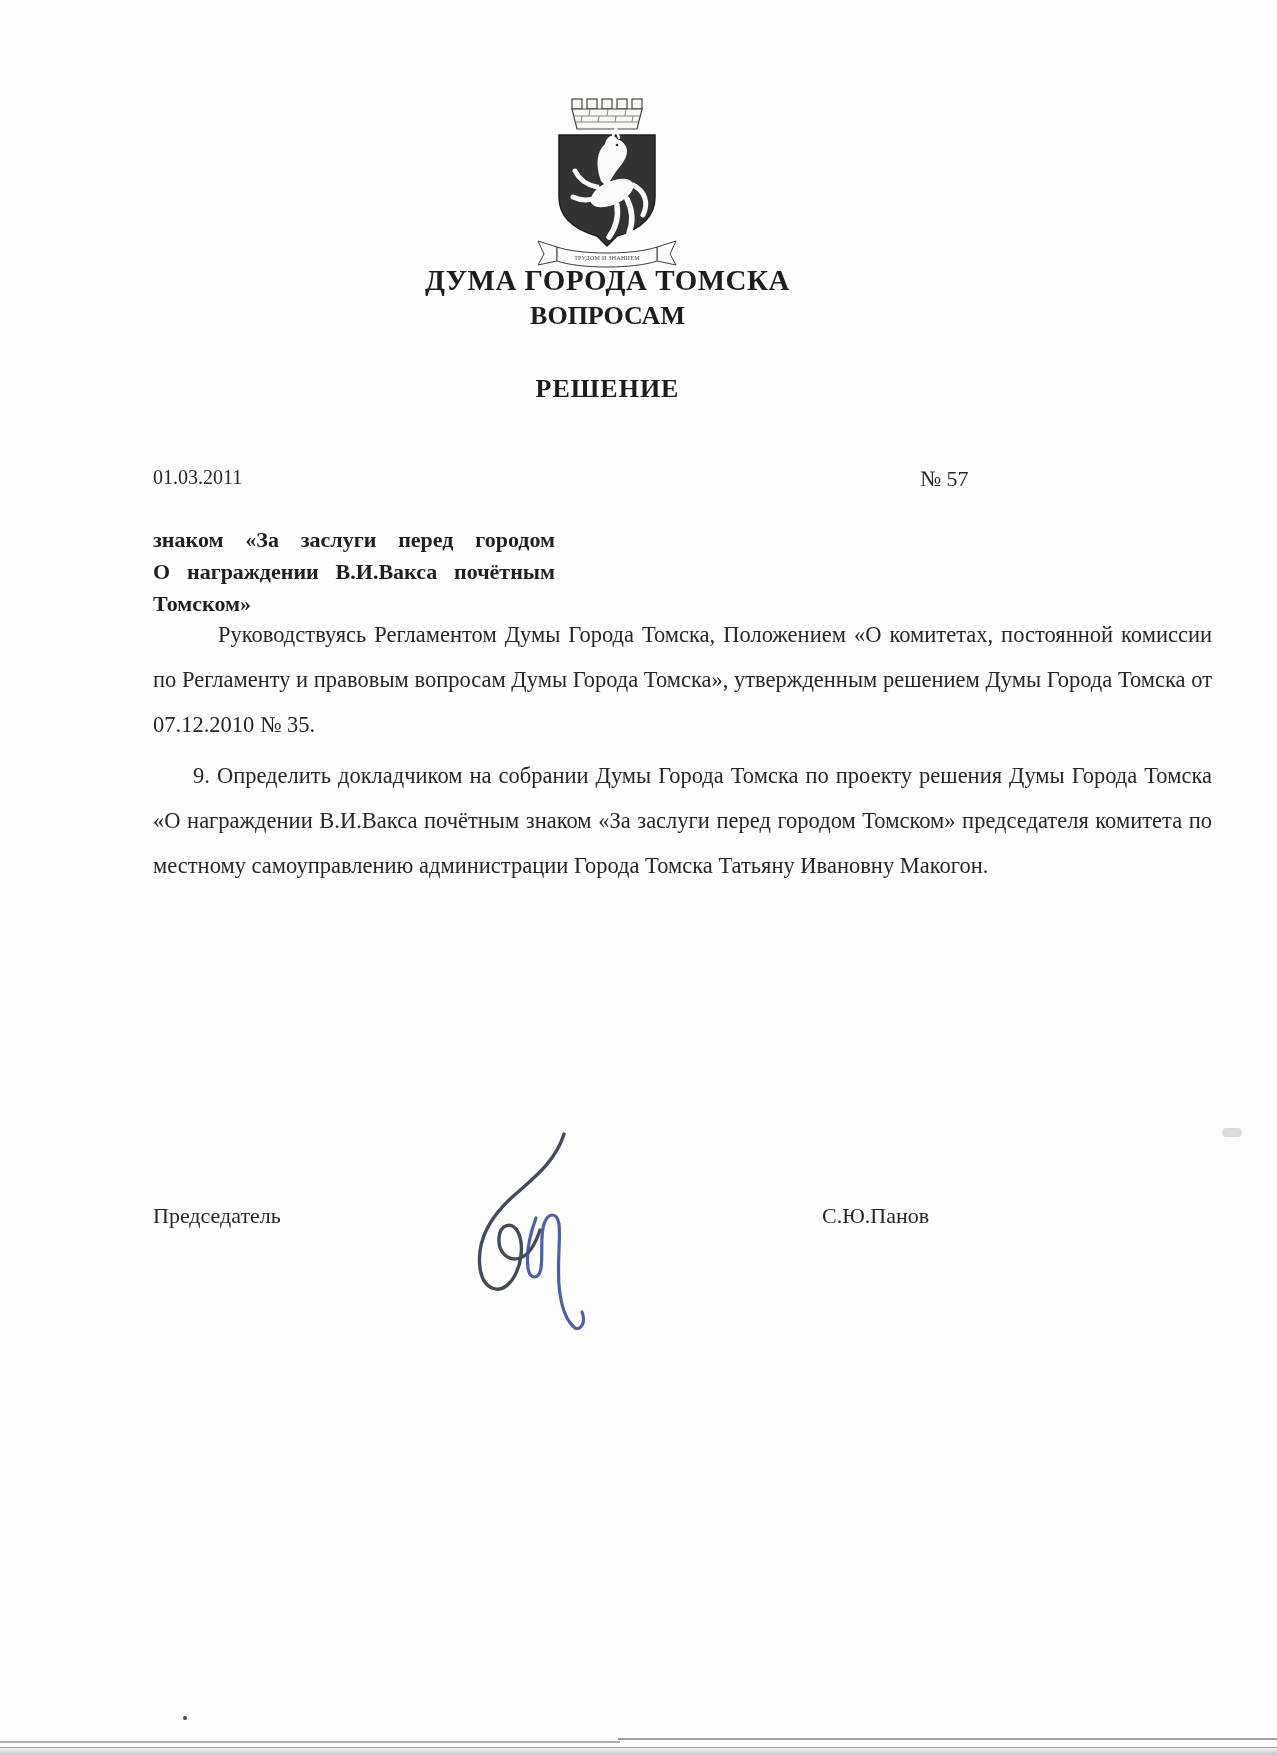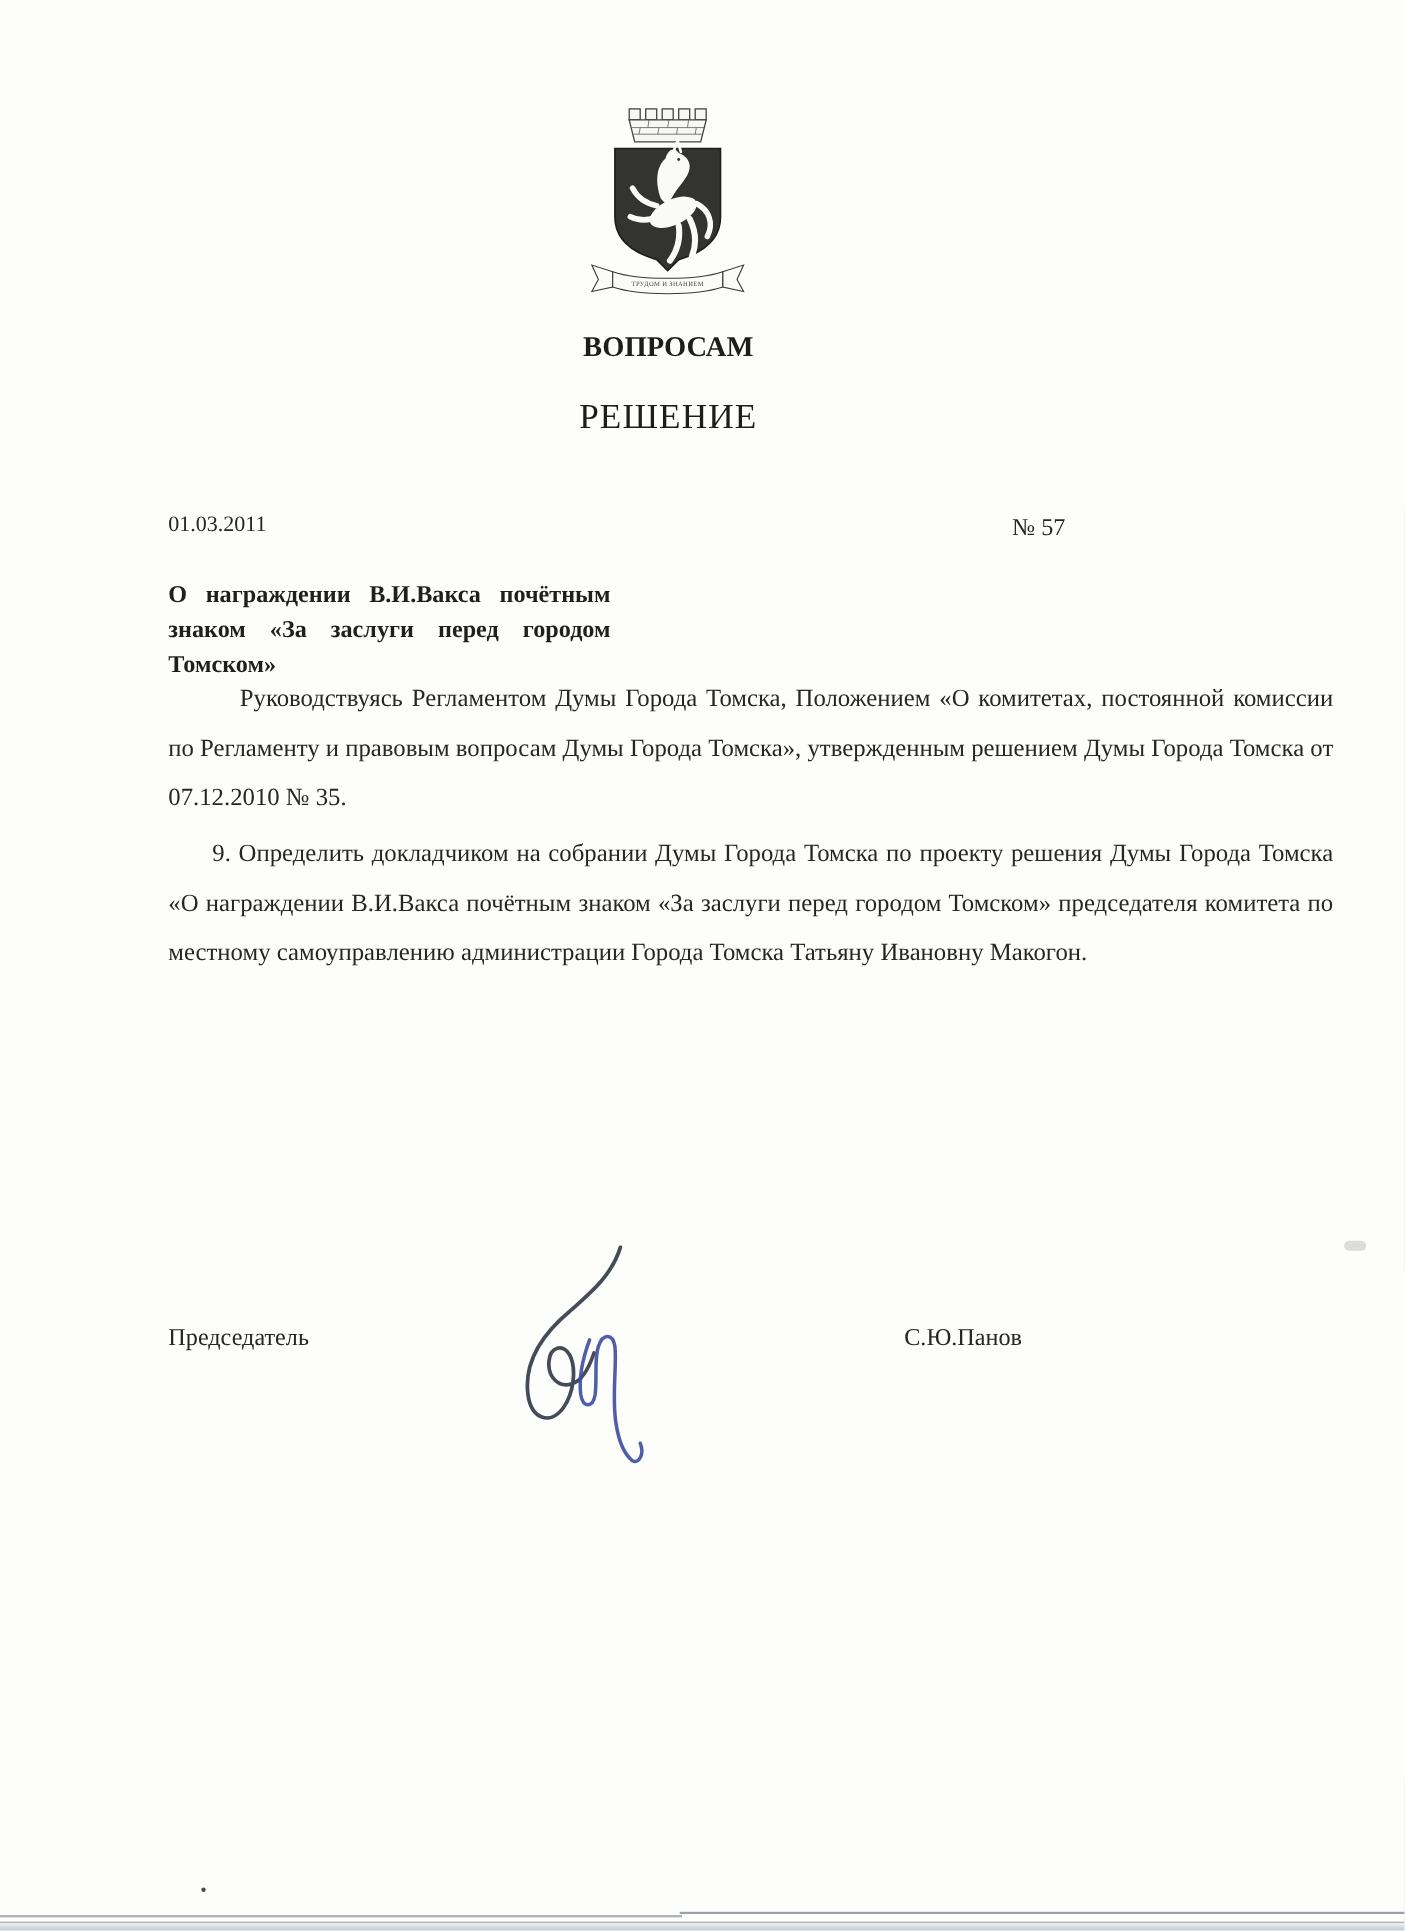--- a/index.html
+++ b/index.html
@@ -11,21 +11,21 @@
     font-family:"Liberation Serif","DejaVu Serif",serif;
     color:#262624;
     overflow:hidden;
   }
   .abs { position:absolute; }
 
   
   .center-line { position:absolute; left:0; width:1215px; text-align:center; color:#1d1d1b; }
   .org-name   { top:264px; font-size:29px; font-weight:bold; letter-spacing:0.5px; }
   .commission { top:299px; font-size:26px; font-weight:bold; line-height:34px; }
-  .doc-type   { top:360px; font-size:32px; font-weight:normal; letter-spacing:1px; }
+  .doc-type   { top:374px; font-size:26px; font-weight:bold; letter-spacing:1px; }
 
   .meta-date   { left:153px; top:466px; font-size:20px;text-align:right; }
   .meta-number { left:920px; top:466px; font-size:22px; }
 
   .subject {
     left:153px; top:524px; width:402px;
     font-size:22px; font-weight:bold; line-height:32px; color:#1f1f1d;
   }
   .subject .line { text-align:justify; text-align-last:justify; }
   .subject .line.last { text-align-last:left; }
@@ -86,31 +86,32 @@
     </g>
 
     <g stroke="#3a3a38" stroke-width="1" fill="#fbfbf9">
       <path d="M57,154 L38,148 L44,161 L38,172 L57,168 Z"></path>
       <path d="M157,154 L176,148 L170,161 L176,172 L157,168 Z"></path>
       <path d="M57,154 C80,162 134,162 157,154 L157,168 C134,176 80,176 57,168 Z"></path>
       <text x="107" y="167" text-anchor="middle" font-size="6" letter-spacing="0.3" fill="#444" stroke="none" font-family="Liberation Serif, serif">ТРУДОМ И ЗНАНИЕМ</text>
     </g>
   </svg>
 
+  <div class="center-line org-name">ДУМА ГОРОДА ТОМСКА</div>
   <div class="center-line commission">
     <div>ВОПРОСАМ</div>
   </div>
   <div class="center-line doc-type">РЕШЕНИЕ</div>
 
   <div class="abs meta-date">01.03.2011</div>
   <div class="abs meta-number">№ 57</div>
 
   <div class="abs subject">
+    <div class="line">знаком «За заслуги перед городом</div>
     <div class="line">О награждении В.И.Вакса почётным</div>
-    <div class="line">знаком «За заслуги перед городом</div>
     <div class="line last">Томском»</div>
   </div>
 
   <div class="abs bodytext">
     <p class="preamble">Руководствуясь Регламентом Думы Города Томска, Положением «О комитетах, постоянной комиссии по Регламенту и правовым вопросам Думы Города Томска», утвержденным решением Думы Города Томска от 07.12.2010 № 35.</p>
     <p class="item">9. Определить докладчиком на собрании Думы Города Томска по проекту решения Думы Города Томска «О награждении В.И.Вакса почётным знаком «За заслуги перед городом Томском» председателя комитета по местному самоуправлению администрации Города Томска Татьяну Ивановну Макогон.</p>
   </div>
 
   <div class="abs sig-role">Председатель</div>
   <svg class="abs" style="left:436px; top:1122px;" width="200" height="210" viewBox="0 0 200 210" aria-hidden="true">

